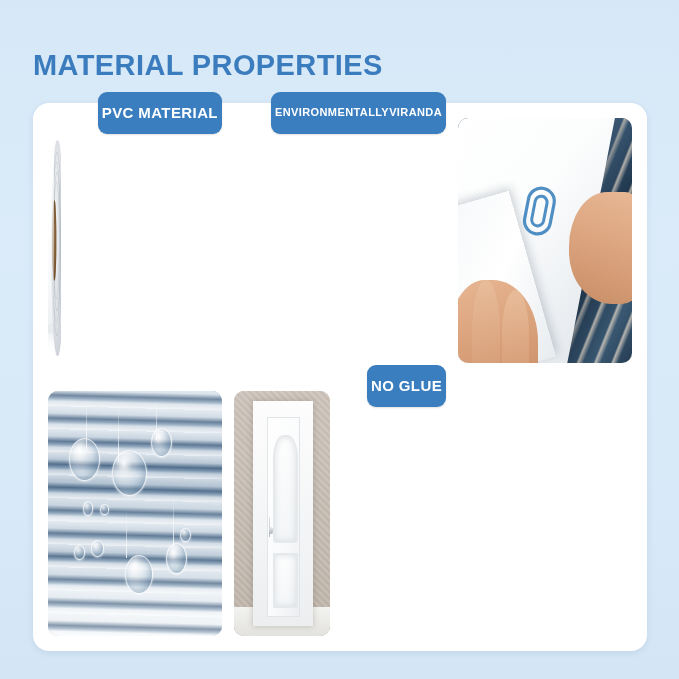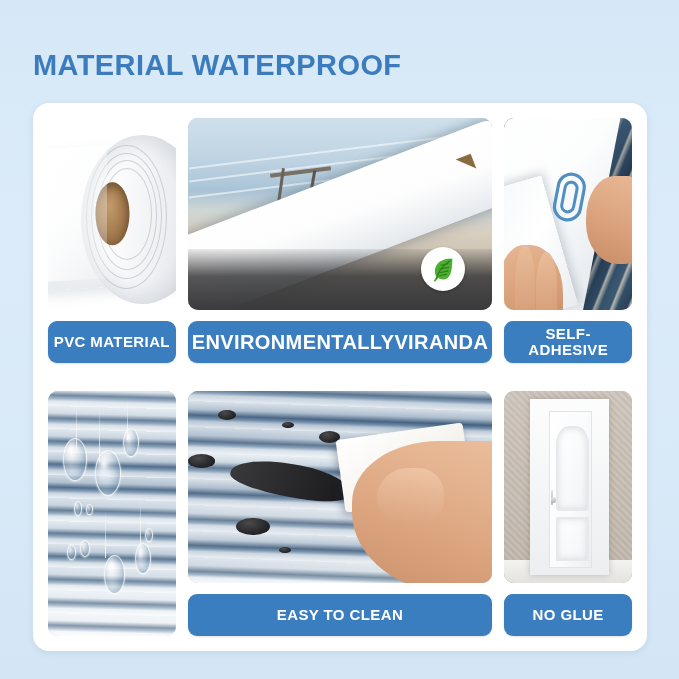--- a/index.html
+++ b/index.html
@@ -74,21 +74,21 @@
     height: 518px;
     display: grid;
     grid-template-columns: repeat(3, 1fr);
     grid-template-rows: repeat(2, 1fr);
     column-gap: 12px;
     row-gap: 28px;
   }
   .feature-card {
     position: relative;
     display: flex;
-    flex-direction: column;
+    flex-direction: row;
     gap: 37px;
   }
   .card-image {
     position: relative;
     flex: 1 1 auto;
     border-radius: 10px;
     overflow: hidden;
     background: #eef2f5;
   }
   .card-label {
@@ -104,21 +104,21 @@
     text-align: center;
     font-size: 15px;
     font-weight: bold;
     letter-spacing: 0.4px;
     line-height: 1.05;
     z-index: 4;
     box-shadow: 0 1px 2px rgba(0,0,0,0.12);
     padding: 0 4px;
     box-sizing: border-box;
   }
-  .card-label.two-line { font-size: 20px; }
+  .card-label.two-line { font-size: 11px; }
 
   
   .art-roll { background: #ffffff; }
   .art-roll .roll-sheet {
     position: absolute; left: -6%; top: 14%; width: 112%; height: 74%;
     background: linear-gradient(178deg,#ffffff 0%,#fdfdfd 40%,#f2f4f6 72%,#e7eaee 100%);
     transform: skewY(-3.5deg);
     box-shadow: 0 6px 12px rgba(180,190,200,0.35);
   }
   .art-roll .roll-body {
@@ -348,21 +348,21 @@
     position: absolute; left: 0; bottom: 0; width: 100%; height: 12%;
     background: linear-gradient(180deg,#f3f3f1,#e3e2de);
   }
 </style>
 </head>
 <body>
 
 <div id="page">
 
 
-  <div id="page-title">MATERIAL WATERPROOF</div>
+  <div id="page-title">MATERIAL PROPERTIES</div>
 
   <div id="panel"></div>
 
   <div id="feature-grid">
 
     <div class="feature-card">
       <div class="card-image art-roll">
         <div class="roll-sheet"></div>
         <div class="roll-body"></div>
         <div class="ring" style="left:30%;top:14%;width:62%;height:74%;"></div>
@@ -411,21 +411,20 @@
           <svg width="34" height="54" viewBox="0 0 34 54" aria-hidden="true">
             <rect x="4" y="4" width="26" height="46" rx="13" ry="13" fill="none" stroke="#4f8fc4" stroke-width="3.2"></rect>
             <rect x="11" y="12" width="12" height="30" rx="6" ry="6" fill="none" stroke="#4f8fc4" stroke-width="3"></rect>
           </svg>
         </div>
         <div class="hand-l"></div>
         <div class="finger" style="left:8%;"></div>
         <div class="finger" style="left:25%;height:30%;"></div>
         <div class="hand-r"></div>
       </div>
-      <div class="card-label">SELF-ADHESIVE</div>
     </div>
 
     <div class="feature-card">
       <div class="card-image art-water">
         <div class="wood"></div>
         <div class="streak" style="left:22%;top:2%;height:22%;"></div>
         <div class="streak" style="left:40%;top:4%;height:25%;"></div>
         <div class="streak" style="left:62%;top:3%;height:17%;"></div>
         <div class="streak" style="left:72%;top:42%;height:22%;"></div>
         <div class="streak" style="left:45%;top:48%;height:20%;"></div>
@@ -435,36 +434,20 @@
         <div class="drop" style="left:44%;top:67%;width:15%;height:15%;"></div>
         <div class="drop" style="left:68%;top:62%;width:11%;height:12%;"></div>
         <div class="drop" style="left:15%;top:63%;width:5%;height:5%;"></div>
         <div class="drop" style="left:25%;top:61%;width:6%;height:6%;"></div>
         <div class="drop" style="left:30%;top:46%;width:4%;height:4%;"></div>
         <div class="drop" style="left:20%;top:45%;width:5%;height:5%;"></div>
         <div class="drop" style="left:76%;top:56%;width:5%;height:5%;"></div>
       </div>
     </div>
 
-    <div class="feature-card">
-      <div class="card-image art-clean">
-        <div class="surface"></div>
-        <div class="stain" style="left:10%;top:10%;width:6%;height:5%;"></div>
-        <div class="stain" style="left:31%;top:16%;width:4%;height:3.5%;"></div>
-        <div class="stain" style="left:43%;top:21%;width:7%;height:6%;"></div>
-        <div class="stain" style="left:0%;top:33%;width:9%;height:7%;"></div>
-        <div class="smear"></div>
-        <div class="stain" style="left:16%;top:66%;width:11%;height:9%;"></div>
-        <div class="stain" style="left:30%;top:81%;width:4%;height:3.5%;"></div>
-        <div class="cloth"></div>
-        <div class="hand"></div>
-        <div class="thumb"></div>
-      </div>
-      <div class="card-label">EASY TO CLEAN</div>
-    </div>
 
     <div class="feature-card">
       <div class="card-image art-door">
         <div class="wall"></div>
         <div class="skirting"></div>
         <div class="frame">
           <div class="leaf">
             <div class="panel-top"></div>
             <div class="panel-bot"></div>
             <div class="lock"></div>

